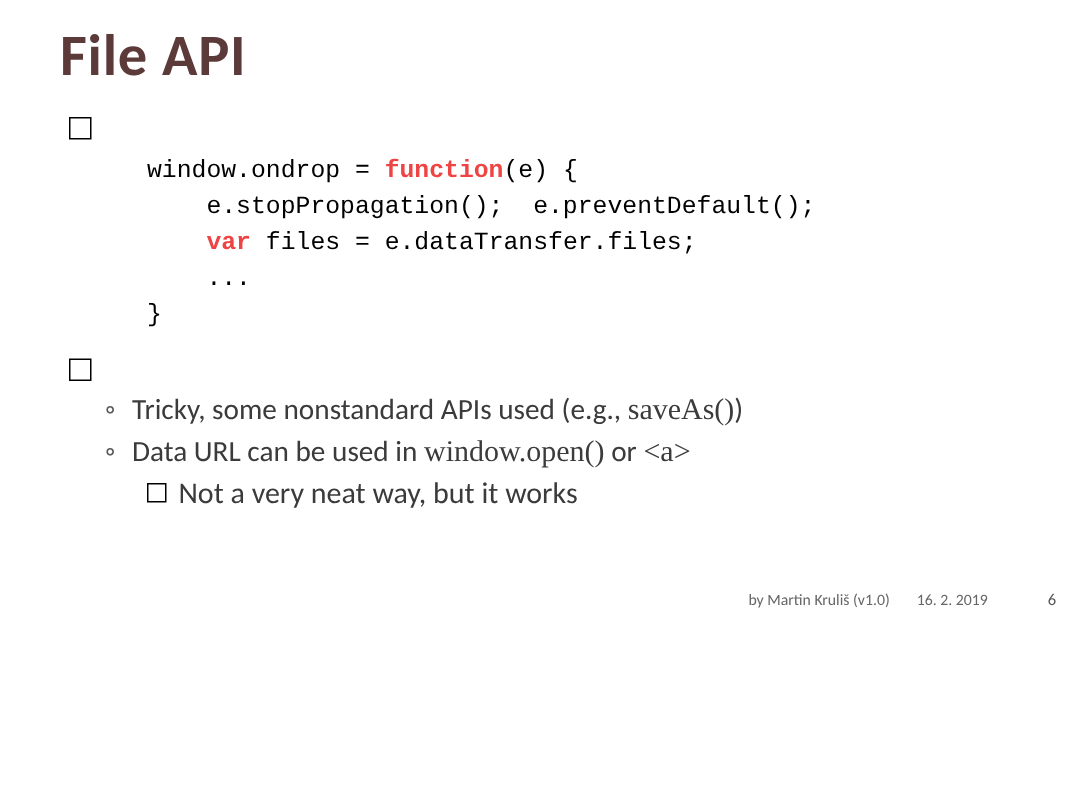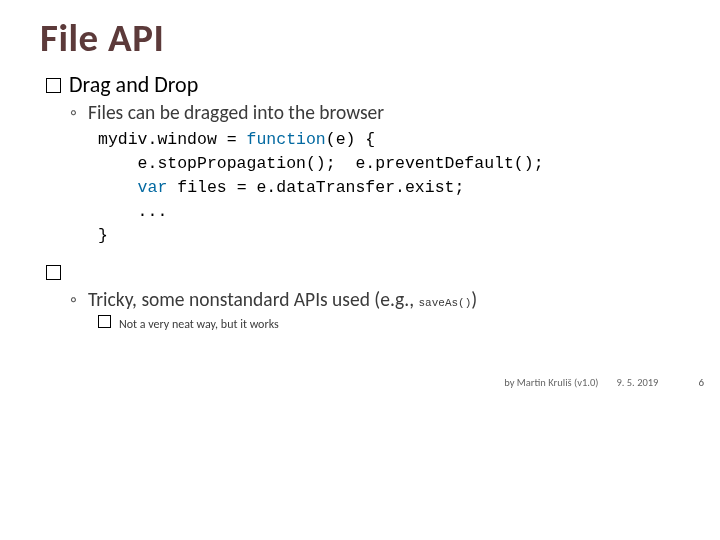--- a/index.html
+++ b/index.html
@@ -52,90 +52,90 @@
   }
   .codeblock {
     font-family: "Consolas", "Courier New", monospace;
     font-size: 16.5px;
     line-height: 1.45;
     white-space: pre;
     margin: 4px 0 10px 58px;
     color: #000;
   }
   .kw {
-    color: #0369a1;
-    font-weight: 400;
+    color: #ef4444;
+    font-weight: 700;
   }
   .inline-code {
-    font-family: Liberation Mono, monospace;
-    font-size: 11px;
+    font-family: Liberation Serif, serif;
+    font-size: 20px;
     text-align: right;
   }
   .lvl3 {
-    font-size: 12px;
+    font-size: 20px;
     color: #3b3b3b;
     margin: 2px 0 2px 58px;
   }
   .lvl3 .box {
     display: inline-block;
     width: 11px;
     height: 11px;
     border: 1.3px solid #000;
     margin-right: 8px;
     vertical-align: 0px;
   }
   .footer {
     position: absolute;
     right: 16px;
-    bottom: 27px;
+    bottom: 10px;
     font-size: 10.5px;
     color: #666;
     display: flex;
     align-items: center;
     gap: 18px;
   }
   .pagenum {
     font-size: 11px;
     color: #555;
     margin-left: 22px;
   }
 </style>
 </head>
 <body>
 
 <div class="slide">
 
   <h1 class="title">File API</h1>
 
   <div class="lvl1">
-    <span class="box"></span><span>Drag and Drop</span>
+    <span class="box"></span>
   </div>
 
-  <div class="lvl2">
-    <span class="chev">◦</span><span>Files can be dragged into the browser</span>
-  </div>
 
-  <div class="codeblock"><span>mydiv.window = </span><span class="kw">function</span><span>(e) {</span>
+  <div class="codeblock"><span>window.ondrop = </span><span class="kw">function</span><span>(e) {</span>
 <span>    e.stopPropagation();  e.preventDefault();</span>
-<span>    </span><span class="kw">var</span><span> files = e.dataTransfer.exist;</span>
+<span>    </span><span class="kw">var</span><span> files = e.dataTransfer.files;</span>
 <span>    ...</span>
 <span>}</span></div>
 
   <div class="lvl1">
     <span class="box"></span>
   </div>
 
   <div class="lvl2">
     <span class="chev">◦</span><span>Tricky, some nonstandard APIs used (e.g., </span><span class="inline-code">saveAs()</span><span>)</span>
   </div>
 
+  <div class="lvl2">
+    <span class="chev">◦</span><span>Data URL can be used in </span><span class="inline-code">window.open()</span><span> or </span><span class="inline-code">&lt;a&gt;</span>
+  </div>
 
   <div class="lvl3">
     <span class="box"></span><span>Not a very neat way, but it works</span>
   </div>
 
   <div class="footer">
     <span>by Martin Kruliš (v1.0)</span>
-    <span>9. 5. 2019</span>
+    <span>16. 2. 2019</span>
     <span class="pagenum">6</span>
   </div>
 
 </div>
 
 </body></html>

